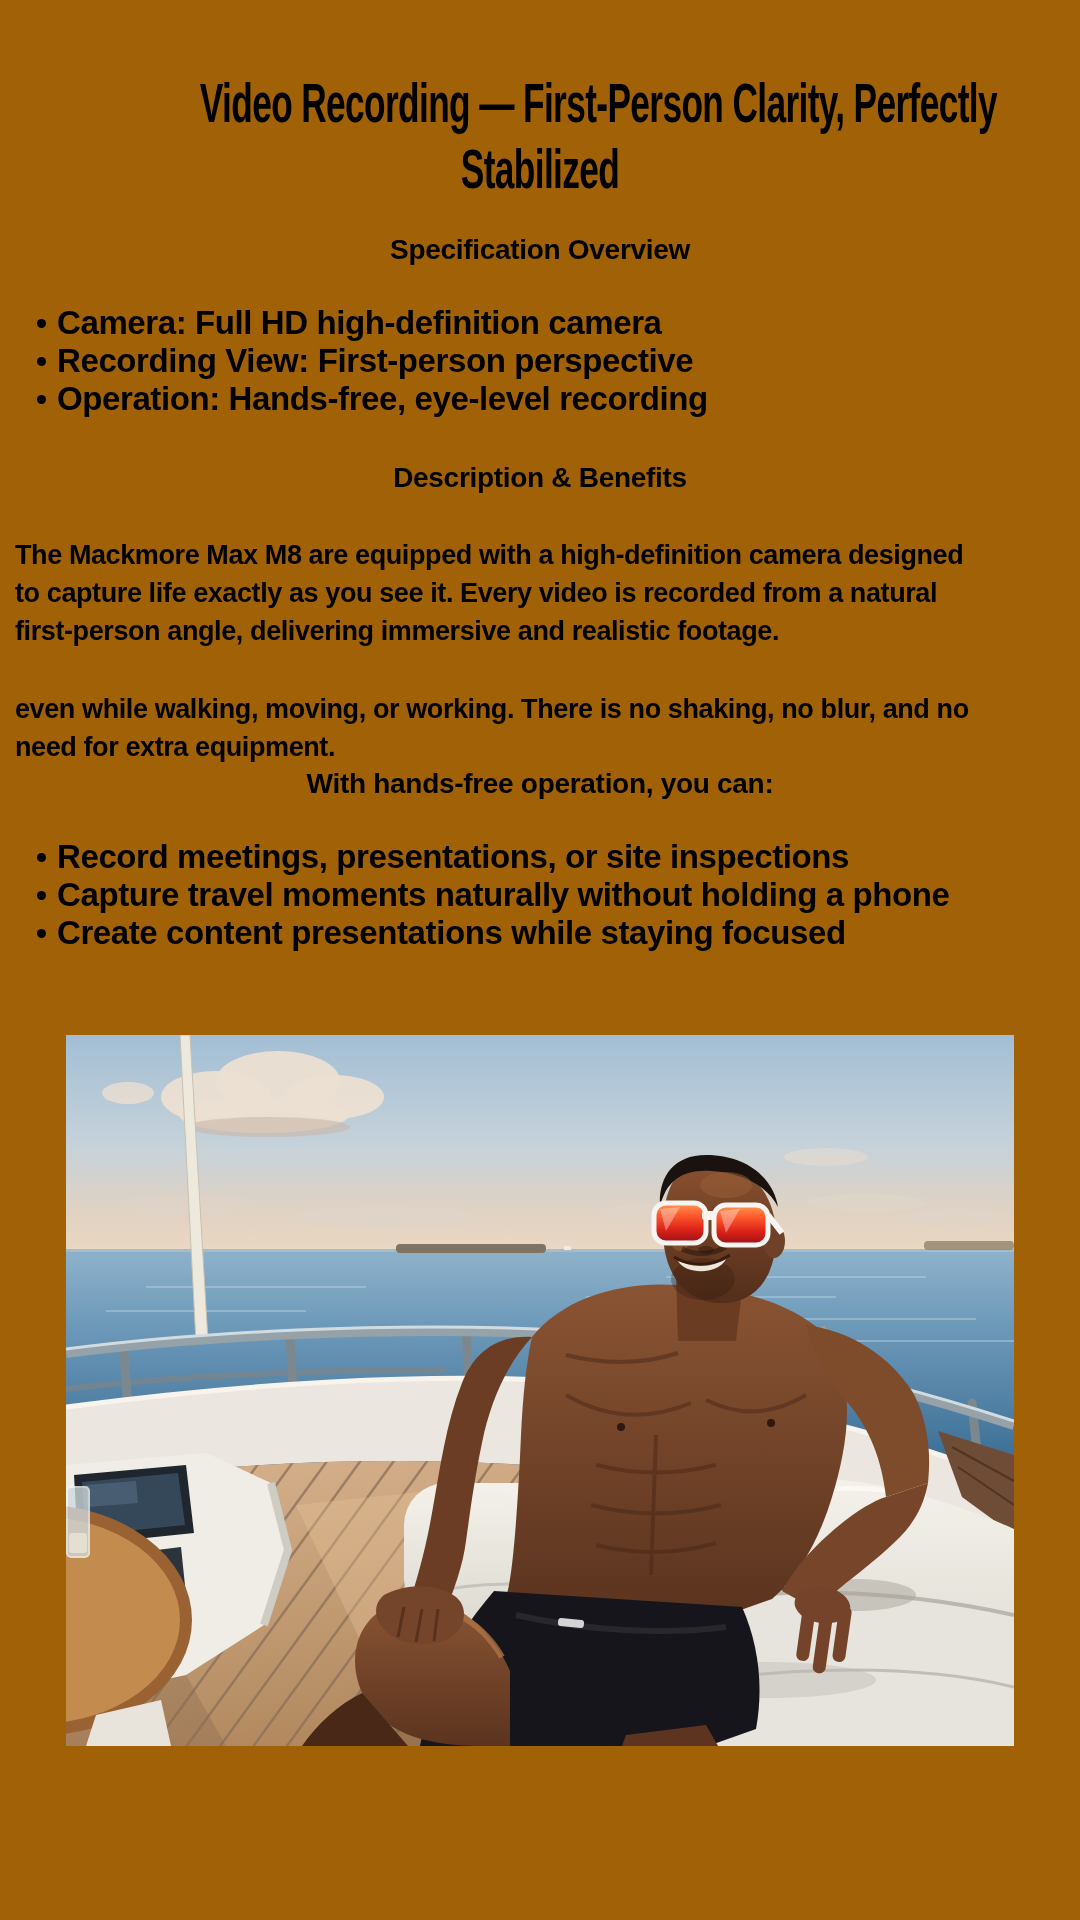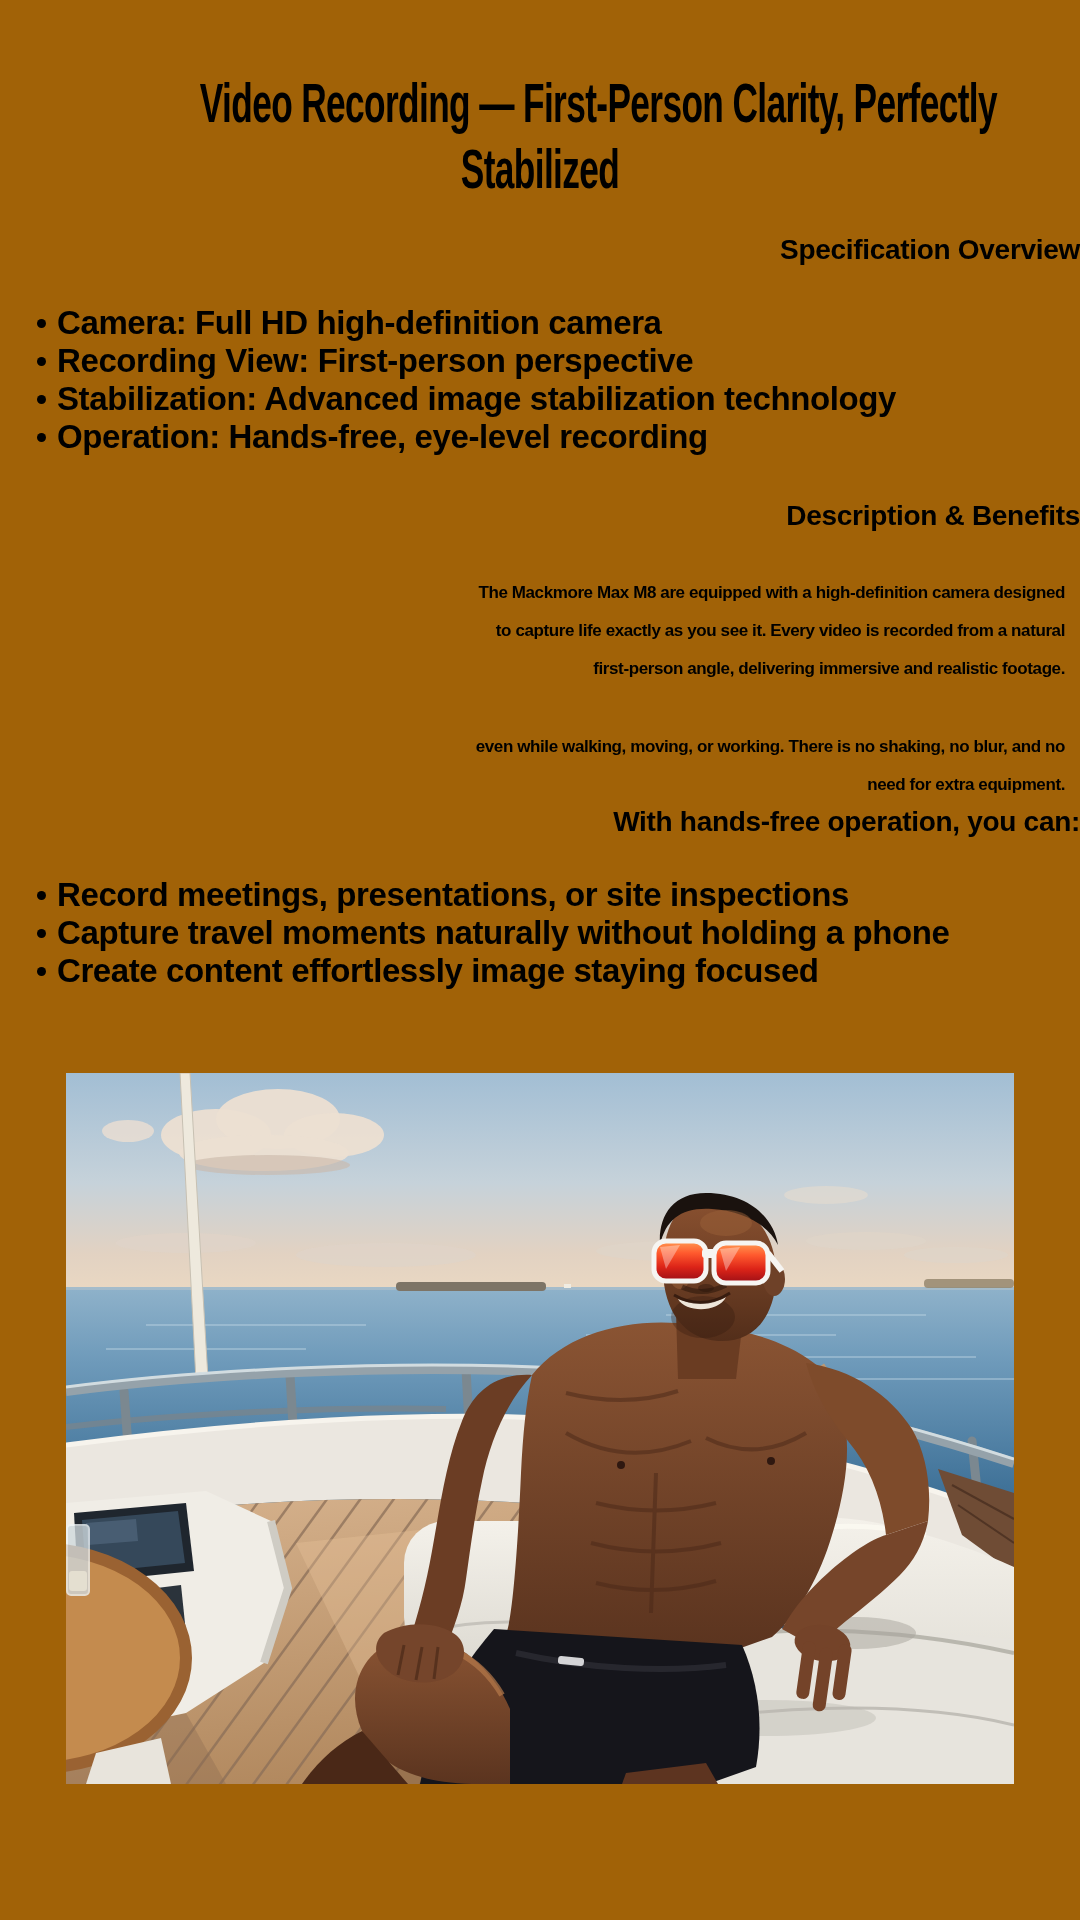--- a/index.html
+++ b/index.html
@@ -5,52 +5,51 @@
   html,body { margin:0; padding:0; background:#ffffff; }
   .page {
     position:relative; width:1080px; height:1920px; margin:0 auto;
     background:#a16207; color:#000; overflow:hidden;
     font-family:"Liberation Sans","DejaVu Sans",sans-serif;
   }
   .title { margin:70px 0 0; text-align:center; font-size:56px; line-height:66px;
            font-weight:bold; letter-spacing:-1px; }
   .title .tline { display:block; white-space:nowrap;
                   transform:scaleX(0.63); transform-origin:50% 50%; }
-  .heading { margin:0; text-align:right; font-size:28px; line-height:36px;
+  .heading { margin:0; text-align:center; font-size:28px; line-height:36px;
              font-weight:bold; letter-spacing:-0.3px; }
   .h-spec  { margin-top:30px; }
   .h-desc  { margin-top:42px; }
   .h-hands { }
   ul.blist { margin:36px 0 0; padding:0 0 0 57px; list-style:none; }
   ul.blist li { position:relative; font-size:33px; line-height:38px;
                 font-weight:bold; letter-spacing:-0.4px; }
   ul.blist li::before { content:""; position:absolute; left:-20px; top:15px;
                 width:9px; height:9px; border-radius:50%; background:#000; }
-  .para { margin:40px 15px 0; font-size:17px; line-height:38px;
-          font-weight:bold; letter-spacing:-0.4px;text-align:right; }
+  .para { margin:40px 15px 0; font-size:27px; line-height:38px;
+          font-weight:bold; letter-spacing:-0.4px; }
   .para .pline { display:block; white-space:nowrap; }
   figure.photo { margin:83px auto 0; width:948px; height:711px; padding:0; }
   figure.photo svg { display:block; width:948px; height:711px; }
 </style>
 </head>
 <body>
 
 <div class="page">
 
   <h1 class="title">
     <span class="tline">Video Recording — First-Person Clarity, Perfectly</span>
     <span class="tline">Stabilized</span>
   </h1>
 
   <h2 class="heading h-spec">Specification Overview</h2>
 
   <ul class="blist">
     <li>Camera: Full HD high-definition camera</li>
     <li>Recording View: First-person perspective</li>
-    <li>Stabilization: Advanced image stabilization technology</li>
     <li>Operation: Hands-free, eye-level recording</li>
   </ul>
 
   <h2 class="heading h-desc">Description &amp; Benefits</h2>
 
   <div class="para">
     <span class="pline">The Mackmore Max M8 are equipped with a high-definition camera designed</span>
     <span class="pline">to capture life exactly as you see it. Every video is recorded from a natural</span>
     <span class="pline">first-person angle, delivering immersive and realistic footage.</span>
   </div>
@@ -58,21 +57,21 @@
   <div class="para">
     <span class="pline">even while walking, moving, or working. There is no shaking, no blur, and no</span>
     <span class="pline">need for extra equipment.</span>
   </div>
 
   <h2 class="heading h-hands">With hands-free operation, you can:</h2>
 
   <ul class="blist">
     <li>Record meetings, presentations, or site inspections</li>
     <li>Capture travel moments naturally without holding a phone</li>
-    <li>Create content effortlessly image staying focused</li>
+    <li>Create content presentations while staying focused</li>
   </ul>
 
   <figure class="photo">
     <svg viewBox="0 0 948 711" xmlns="http://www.w3.org/2000/svg" role="img" aria-label="Smiling man wearing white-frame red-lens sunglasses and black swim shorts lounging on a white yacht sofa, with ocean horizon, steel railing, helm console, teak deck and wooden table">
       <defs>
         <linearGradient id="sky" x1="0" y1="0" x2="0" y2="1">
           <stop offset="0" stop-color="#a2bed4"></stop>
           <stop offset="0.5" stop-color="#c6d2da"></stop>
           <stop offset="0.82" stop-color="#e2d2c2"></stop>
           <stop offset="1" stop-color="#ead8c2"></stop>

